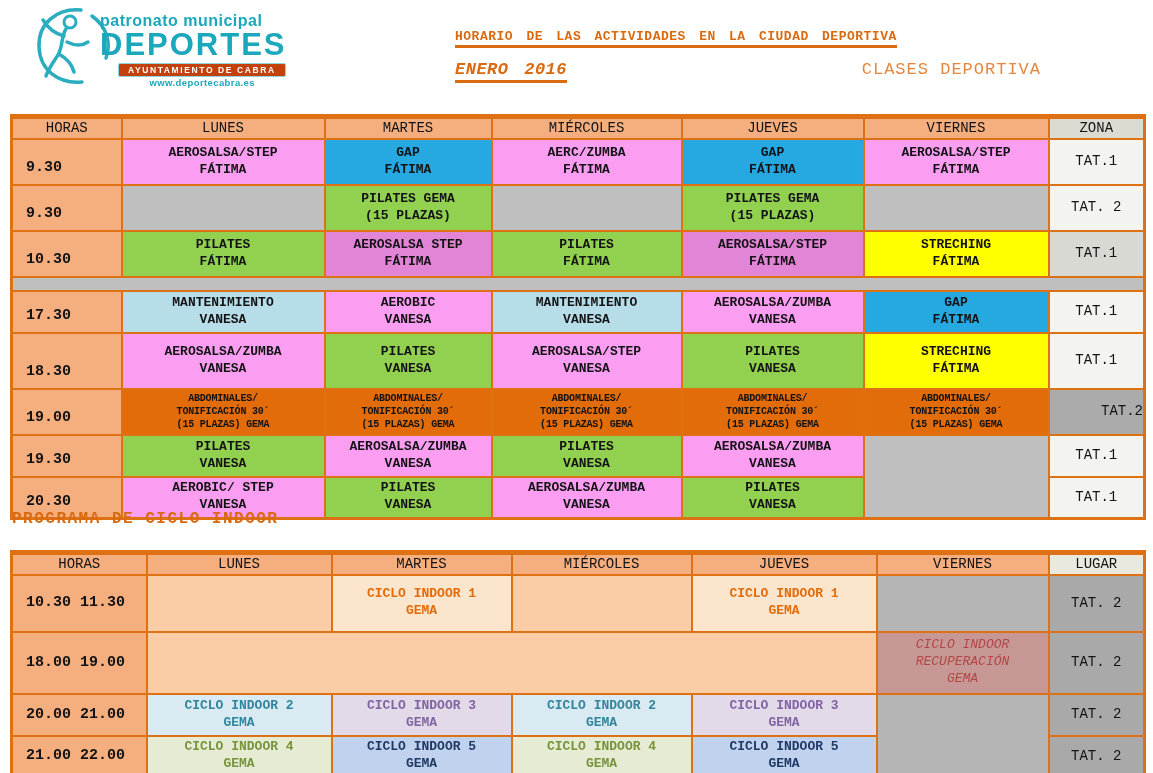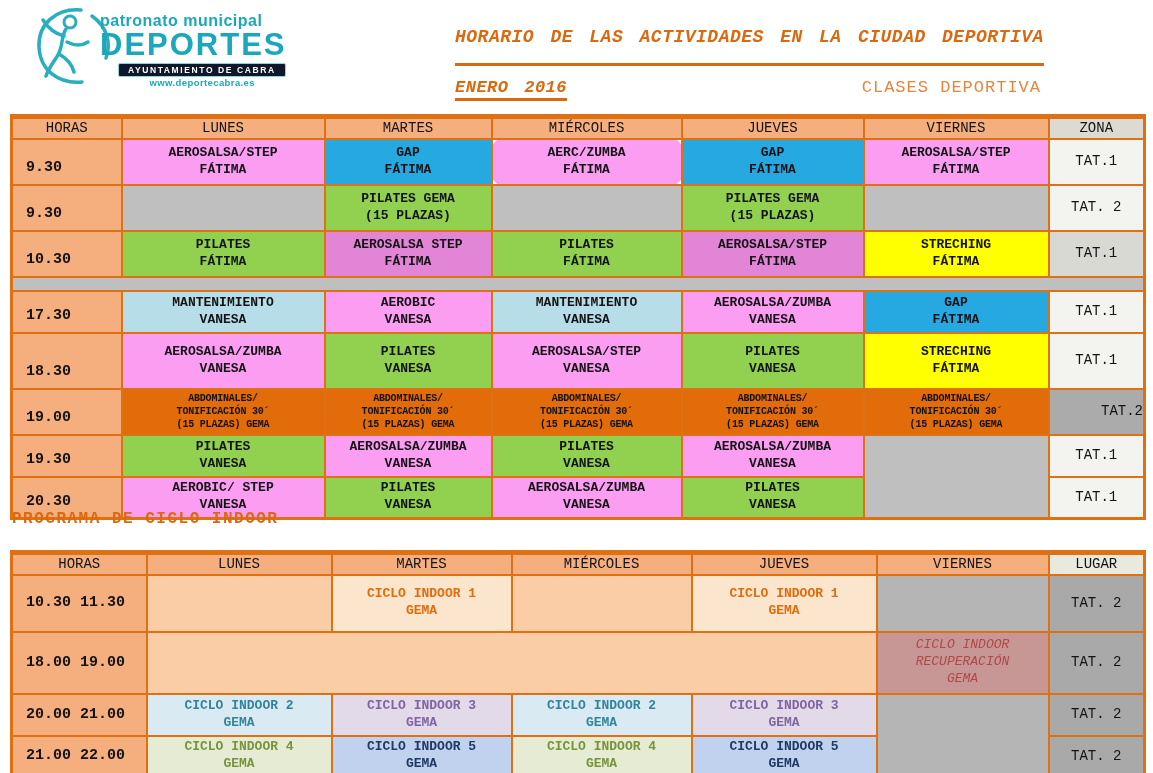--- a/index.html
+++ b/index.html
@@ -15,22 +15,22 @@
   .logo{position:absolute;left:26px;top:2px;display:flex;align-items:flex-start;}
   .logo-emblem{width:92px;height:88px;flex:0 0 auto;}
   .logo-text{margin-left:-18px;margin-top:10px;font-family:"Liberation Sans","DejaVu Sans",sans-serif;}
   .logo-top{font-size:16px;font-weight:bold;letter-spacing:.5px;}
   .logo-main{font-size:31px;font-weight:bold;letter-spacing:2px;line-height:.95;}
   .logo-bar{display:inline-block;font-size:8.5px;font-weight:bold;letter-spacing:1.6px;color:#fff;
     padding:1px 9px;border-radius:2px;margin:1px 0 0 18px;border:1px solid #8ED4DE;}
   .logo-web{font-size:9.5px;font-weight:bold;text-align:center;margin-left:18px;letter-spacing:.4px;}
   
   .titles{position:absolute;left:455px;top:27px;width:600px;}
-  .title-line1{display:inline-block;font-size:18px;font-weight:bold;font-style:italic;
-    word-spacing:5px;letter-spacing:.5px;padding-bottom:16px;border-bottom:3px solid;}
+  .title-line1{display:inline-block;font-size:13px;font-weight:bold;
+    word-spacing:5px;letter-spacing:.5px;padding-bottom:1px;border-bottom:3px solid;}
   .title-row2{display:flex;margin-top:12px;align-items:baseline;}
   .title-period{display:inline-block;font-size:17px;font-weight:bold;font-style:italic;
     word-spacing:5px;letter-spacing:.5px;padding-bottom:1px;border-bottom:3px solid;}
   .title-sub{margin-left:auto;font-size:17px;letter-spacing:1px;padding-right:14px;}
   .section2-title{position:absolute;left:12px;top:510px;font-size:16px;font-weight:bold;letter-spacing:1.5px;}
   
   .tbl-wrap1{position:absolute;left:10px;top:114px;}
   .tbl-wrap2{position:absolute;left:10px;top:550px;}
   table{border-collapse:collapse;table-layout:fixed;border:3px solid var(--border);border-top-width:5px;}
   .tbl-wrap2 table{border-bottom-width:5px;}
@@ -57,21 +57,21 @@
         <circle cx="44" cy="20" r="6" stroke-width="3"></circle>
         <path d="M40 27 C 34 36, 38 46, 30 56 C 26 62, 22 68, 20 74"></path>
         <path d="M38 34 C 30 32, 22 26, 17 18"></path>
         <path d="M41 40 C 49 44, 56 44, 62 40"></path>
         <path d="M33 52 C 40 56, 46 62, 48 70"></path>
       </g>
     </svg>
     <div class="logo-text">
       <div class="logo-top" style="color: rgb(27, 167, 188);">patronato municipal</div>
       <div class="logo-main" style="color: rgb(27, 167, 188);">DEPORTES</div>
-      <div class="logo-bar" style="background: #0f172a;">AYUNTAMIENTO DE CABRA</div>
+      <div class="logo-bar" style="background: #c2410c;">AYUNTAMIENTO DE CABRA</div>
       <div class="logo-web" style="color: rgb(27, 167, 188);">www.deportecabra.es</div>
     </div>
   </div>
 
   <div class="titles">
     <span class="title-line1" style="color: rgb(217, 106, 16); border-bottom-color: rgb(217, 106, 16);">HORARIO DE LAS ACTIVIDADES EN LA CIUDAD DEPORTIVA</span>
     <div class="title-row2">
       <span class="title-period" style="color: rgb(217, 106, 16); border-bottom-color: rgb(217, 106, 16);">ENERO 2016</span>
       <span class="title-sub" style="color: rgb(229, 134, 62);">CLASES DEPORTIVA</span>
     </div>
@@ -103,21 +103,21 @@
               <div>9.30</div>
             </td>
             <td style="background: rgb(251, 157, 241);">
               <div>AEROSALSA/STEP</div>
               <div>FÁTIMA</div>
             </td>
             <td style="background: rgb(37, 169, 224);">
               <div>GAP</div>
               <div>FÁTIMA</div>
             </td>
-            <td style="background: rgb(251, 157, 241); border-radius: 10px;">
+            <td style="background: rgb(251, 157, 241);">
               <div>AERC/ZUMBA</div>
               <div>FÁTIMA</div>
             </td>
             <td style="background: rgb(37, 169, 224);">
               <div>GAP</div>
               <div>FÁTIMA</div>
             </td>
             <td style="background: rgb(251, 157, 241);">
               <div>AEROSALSA/STEP</div>
               <div>FÁTIMA</div>

